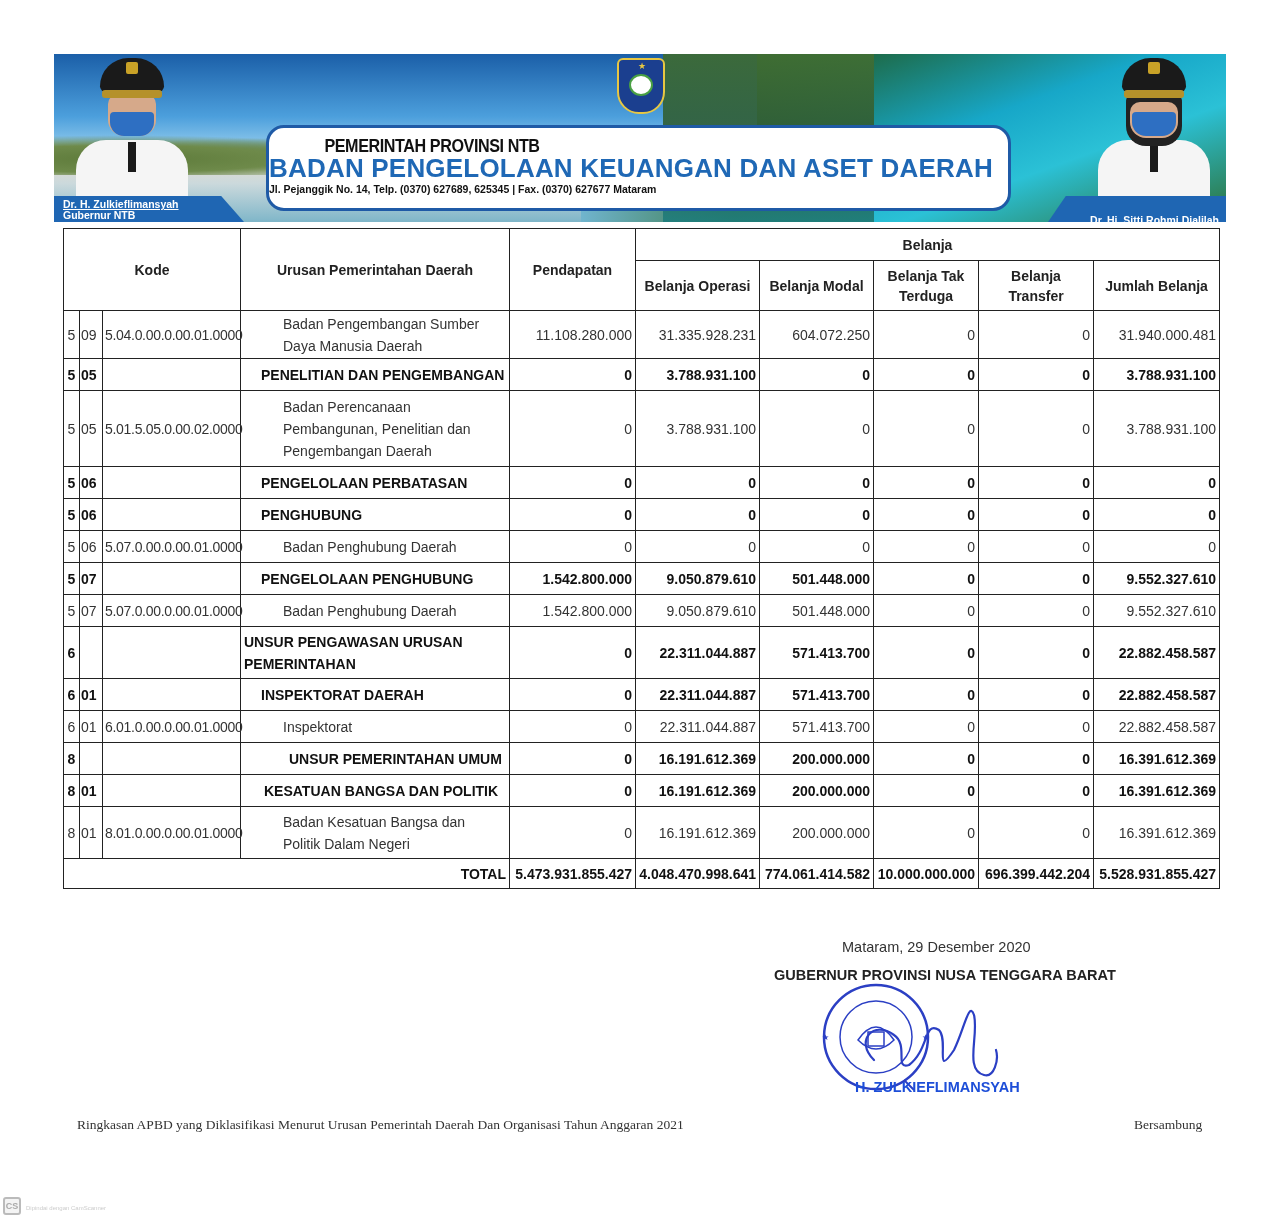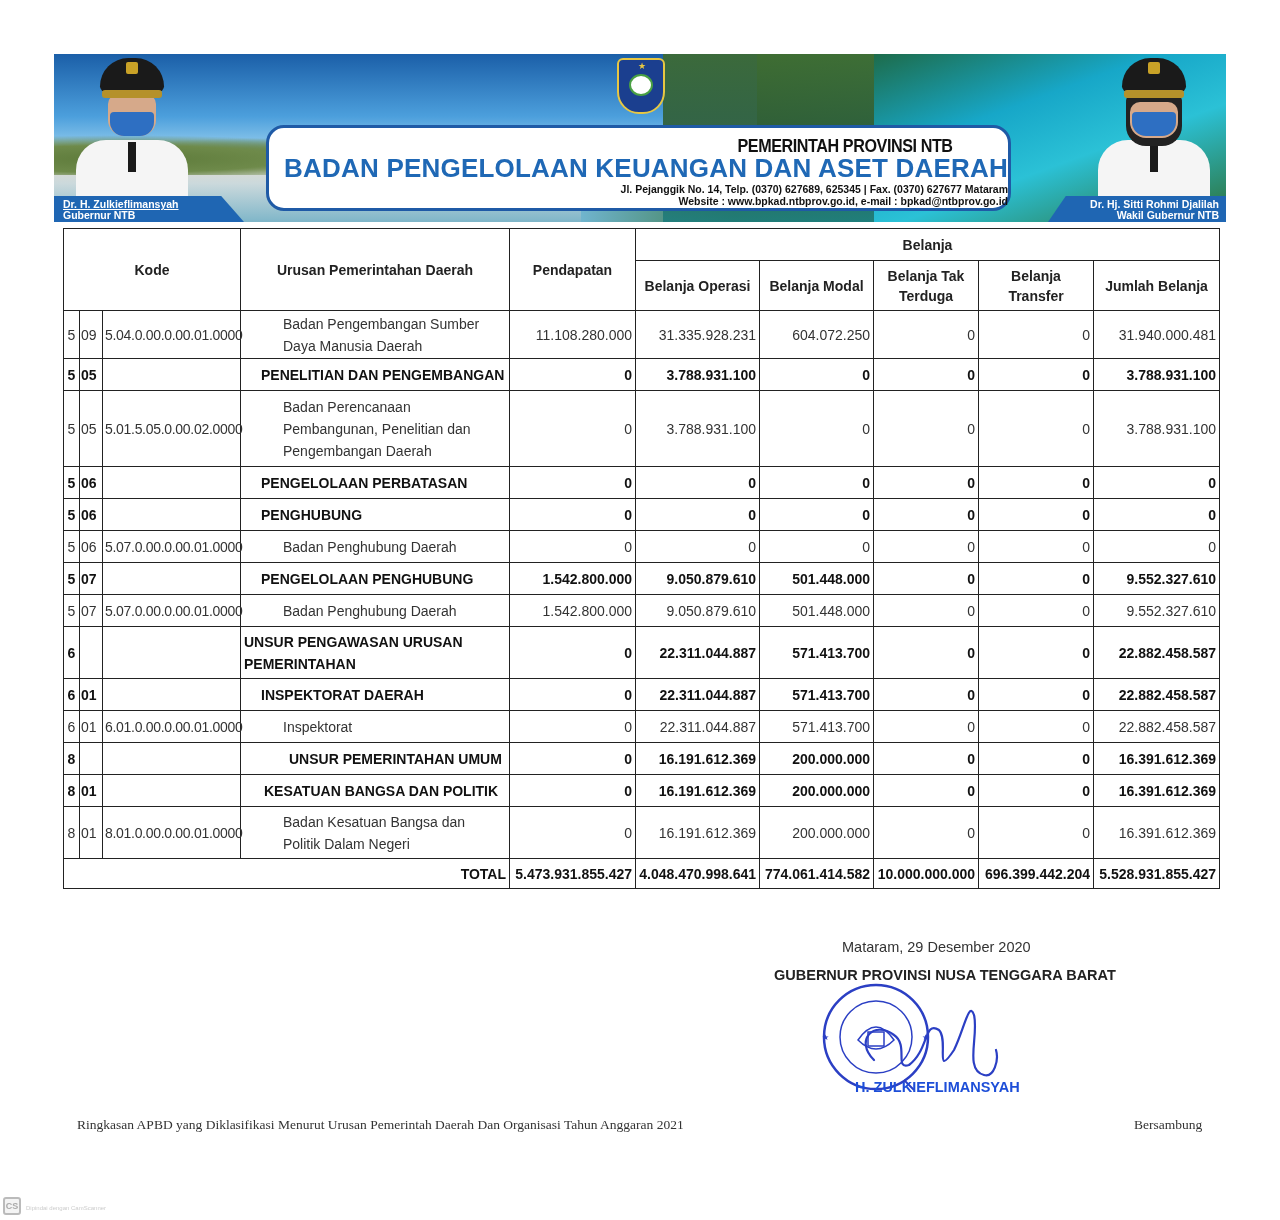--- a/index.html
+++ b/index.html
@@ -32,29 +32,29 @@
   .person .mask { position: absolute; left: 38px; top: 54px; width: 44px; height: 24px; background: #2e6fc2; border-radius: 4px 4px 14px 14px; }
   .person .body { position: absolute; left: 4px; top: 82px; width: 112px; height: 58px; background: #f5f5f5; border-radius: 30px 30px 0 0; }
   .person .tie { position: absolute; left: 56px; top: 84px; width: 8px; height: 30px; background: #1a1a1a; }
   .person .hijab { position: absolute; left: 32px; top: 32px; width: 56px; height: 56px; background: #222; border-radius: 12px 12px 20px 20px; }
 
   .caption-left { position: absolute; left: 0; bottom: 0; width: 190px; height: 26px; background: #1f66b3;
     color: #fff; font: bold 10.5px/11px "Liberation Sans", sans-serif; padding: 3px 0 0 9px; clip-path: polygon(0 0, 88% 0, 100% 100%, 0 100%); }
   .caption-left .n { text-decoration: underline; display: block; }
   .caption-right { position: absolute; right: 0; bottom: 0; width: 178px; height: 26px; background: #1f66b3;
     color: #fff; font: bold 10.5px/11px "Liberation Sans", sans-serif; padding: 3px 7px 0 0; text-align: right; clip-path: polygon(10% 0, 100% 0, 100% 100%, 0 100%); }
-  .caption-right .n { display: block; }
+  .caption-right .n { display: block; margin-top: 16px; }
 
   .logo { position: absolute; left: 563px; top: 4px; width: 48px; height: 56px; background: #1b3f8f;
     border-radius: 6px 6px 22px 22px; border: 2px solid #e7c743; }
   .logo .mount { position: absolute; left: 10px; top: 14px; width: 24px; height: 22px; background: #fff; border-radius: 50%; border: 2px solid #49a043; }
   .logo .star { position: absolute; left: 19px; top: 2px; color: #e7c743; font-size: 9px; line-height: 9px; }
 
   .title-box { position: absolute; left: 212px; top: 71px; width: 745px; height: 86px; background: #fff;
-    border: 3px solid #1f5aa6; border-radius: 18px; text-align: right; }
+    border: 3px solid #1f5aa6; border-radius: 18px; text-align: left; }
   .title-box .t1 { font: bold 19px/20px "Liberation Sans", sans-serif; color: #111; margin-top: 8px; letter-spacing: -0.5px; transform: scaleX(0.85); }
   .title-box .t2 { font: bold 26px/28px "Liberation Sans", sans-serif; color: #1f68b5; letter-spacing: 0.2px; margin-top: -2px; }
   .title-box .t3 { font: bold 10.5px/12px "Liberation Sans", sans-serif; color: #111; margin-top: 1px; }
 
   
   table.apbd { position: absolute; left: 63px; top: 228px; width: 1156px; border-collapse: collapse; table-layout: fixed;
     font-family: "Liberation Sans", sans-serif; font-size: 14px; color: #333; }
   table.apbd td, table.apbd th { border: 1.5px solid #222; padding: 0 3px; }
   table.apbd th { font-weight: bold; font-size: 14px; color: #222; text-align: center; line-height: 20px; }
   table.apbd td { height: 32px; line-height: 22px; }
@@ -124,21 +124,20 @@
 
   <div class="logo">
     <span class="star">★</span>
     <div class="mount"></div>
   </div>
 
   <div class="title-box">
     <div class="t1">PEMERINTAH PROVINSI NTB</div>
     <div class="t2">BADAN PENGELOLAAN KEUANGAN DAN ASET DAERAH</div>
     <div class="t3">Jl. Pejanggik No. 14, Telp. (0370) 627689, 625345 | Fax. (0370) 627677 Mataram</div>
-    <div class="t3" style="margin-top:0">Website : www.bpkad.ntbprov.go.id, e-mail : bpkad@ntbprov.go.id</div>
   </div>
 </div>
 
 <table class="apbd">
   <colgroup>
     <col style="width:16px">
       <col style="width:23px">
       <col style="width:138px">
     <col style="width:269px">
       <col style="width:126px">

